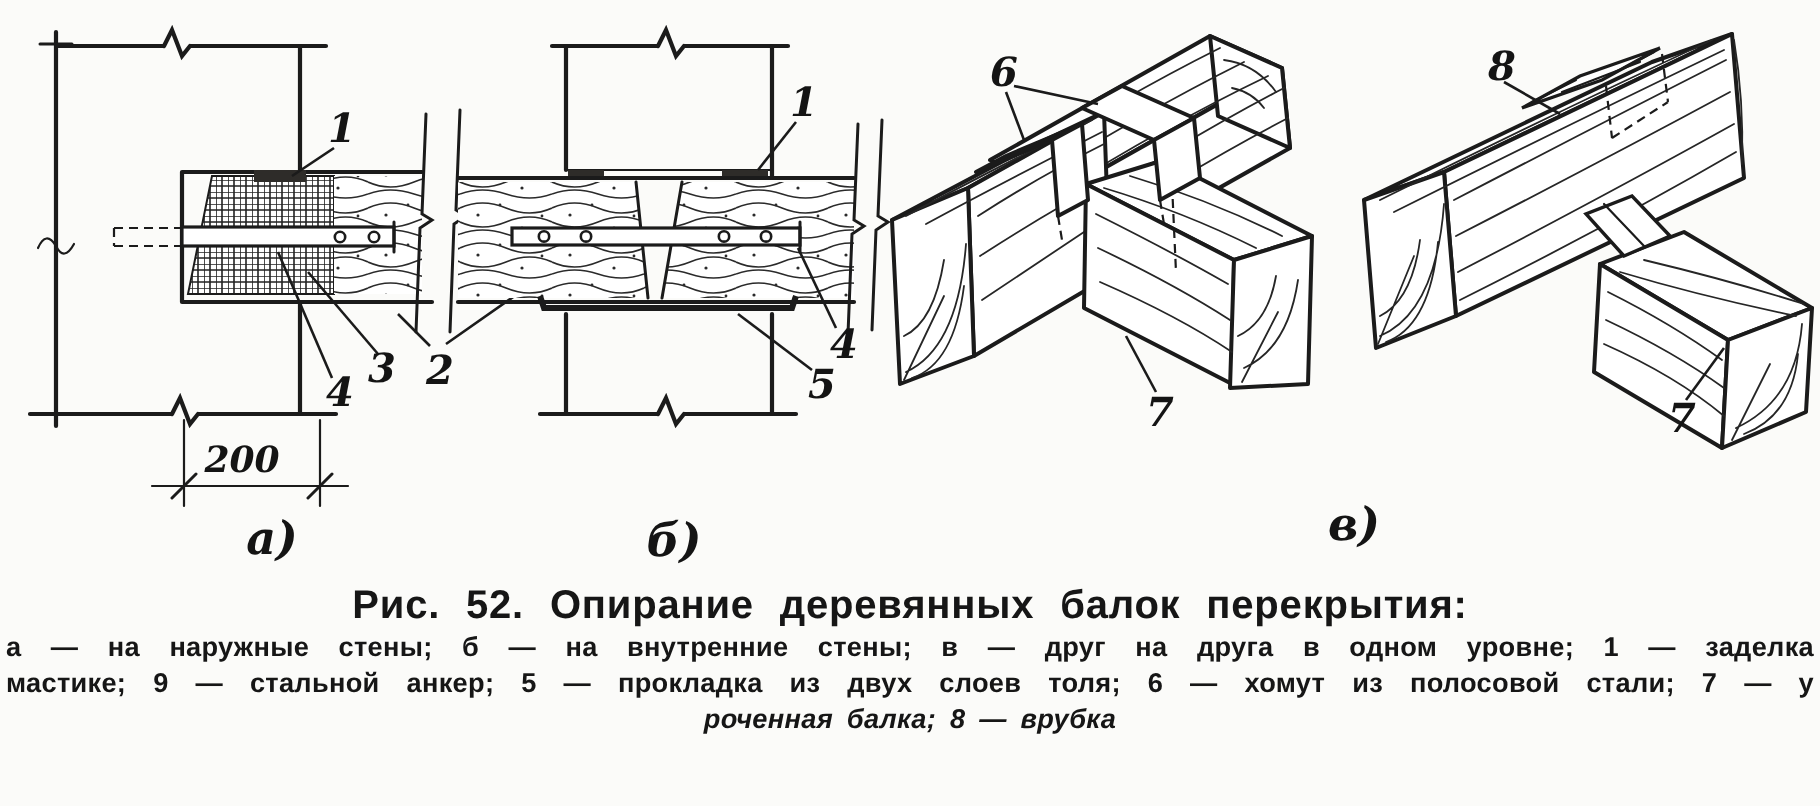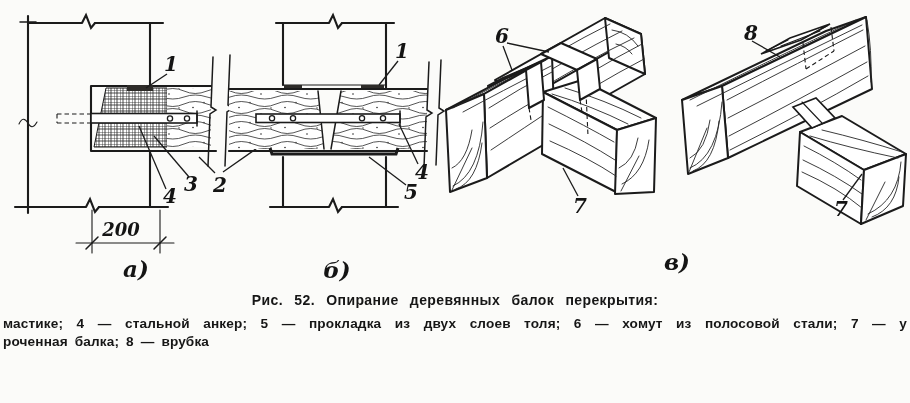--- a/index.html
+++ b/index.html
@@ -11,25 +11,25 @@
   .ln{stroke:#1b1b1b;fill:none;stroke-linecap:round;}
   .w2{stroke-width:2.1;} .w15{stroke-width:1.5;} .w1{stroke-width:1.1;}
   .grain{stroke:#262626;stroke-width:.9;fill:none;stroke-linecap:round;}
   .leader{stroke:#1b1b1b;stroke-width:1.3;fill:none;}
   .dash{stroke:#1b1b1b;stroke-width:1.1;fill:none;stroke-dasharray:4.5 3;}
   .dark{fill:#2e2c29;stroke:none;}
   .callout{font:italic 700 20px "DejaVu Serif",serif;fill:#141414;}
   .viewlbl{font:italic 700 23px "DejaVu Serif",serif;fill:#141414;}
   .dim{font:italic 700 18px "DejaVu Serif",serif;fill:#141414;}
   .caption-title{position:absolute;left:0;right:0;top:292px;text-align:center;
-    font-weight:700;font-size:14px;letter-spacing:.4px;word-spacing:7px;}
+    font-weight:700;font-size:20px;letter-spacing:.4px;word-spacing:7px;}
   .legend{position:absolute;left:3px;right:3px;top:315px;
     font-weight:700;font-size:13.6px;line-height:18px;letter-spacing:.15px;}
   .legend .jl{text-align:justify;text-align-last:justify;word-spacing:1.5px;}
-  .legend .cl{text-align:left;word-spacing:3px;}
+  .legend .cl{text-align:center;word-spacing:3px;font-style:italic;}
 </style>
 </head>
 <body>
 
 <div class="stage">
 
 <svg width="910" height="286" viewBox="0 0 910 286">
   <defs>
     <pattern id="xh" width="6" height="6" patternUnits="userSpaceOnUse">
       <rect width="6" height="6" fill="#fff"></rect>
@@ -221,17 +221,18 @@
       <text class="callout" x="751" y="40" text-anchor="middle">8</text>
       <path class="leader" d="M843,200 L862,174"></path>
       <text class="callout" x="841" y="216" text-anchor="middle">7</text>
     </g>
   </g>
 </svg>
 
 <div class="caption-title">Рис. 52. Опирание деревянных балок перекрытия:</div>
 
 <div class="legend">
-  <div class="jl">мастике; 4 — стальной анкер; 5 — прокладка из двух слоев толя; 6 — хомут из полосовой стали; 7 — у</div>
+  <div class="jl">а — на наружные стены; б — на внутренние стены; в — друг на друга в одном уровне; 1 — заделка</div>
+  <div class="jl">мастике; 9 — стальной анкер; 5 — прокладка из двух слоев толя; 6 — хомут из полосовой стали; 7 — у</div>
   <div class="cl">роченная балка; 8 — врубка</div>
 </div>
 
 </div>
 
 </body></html>

